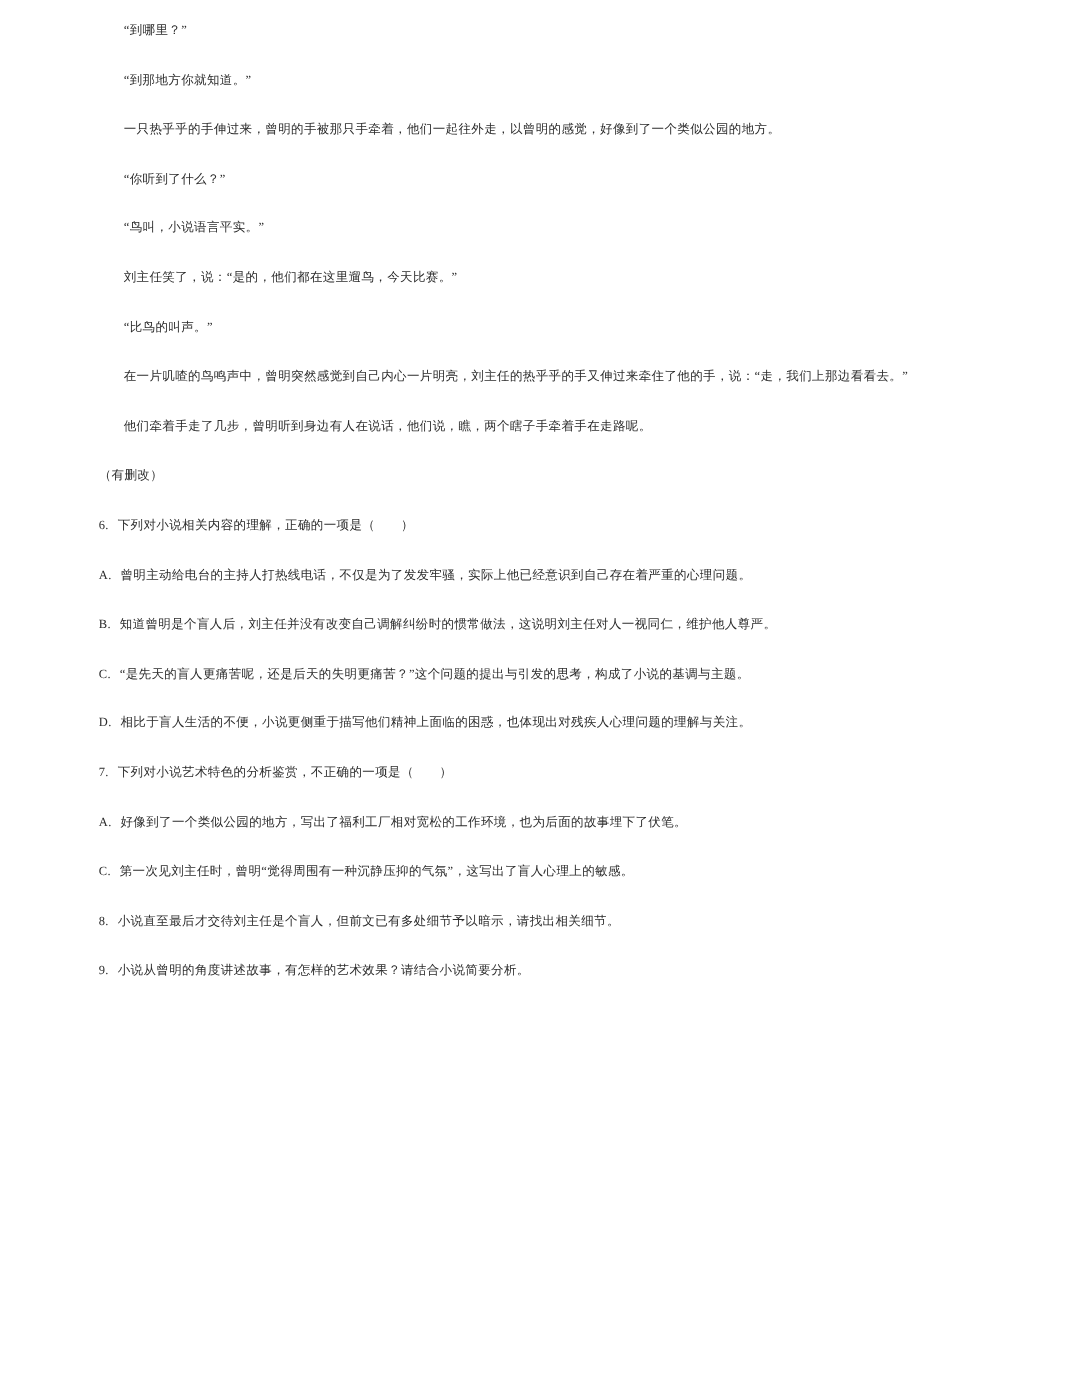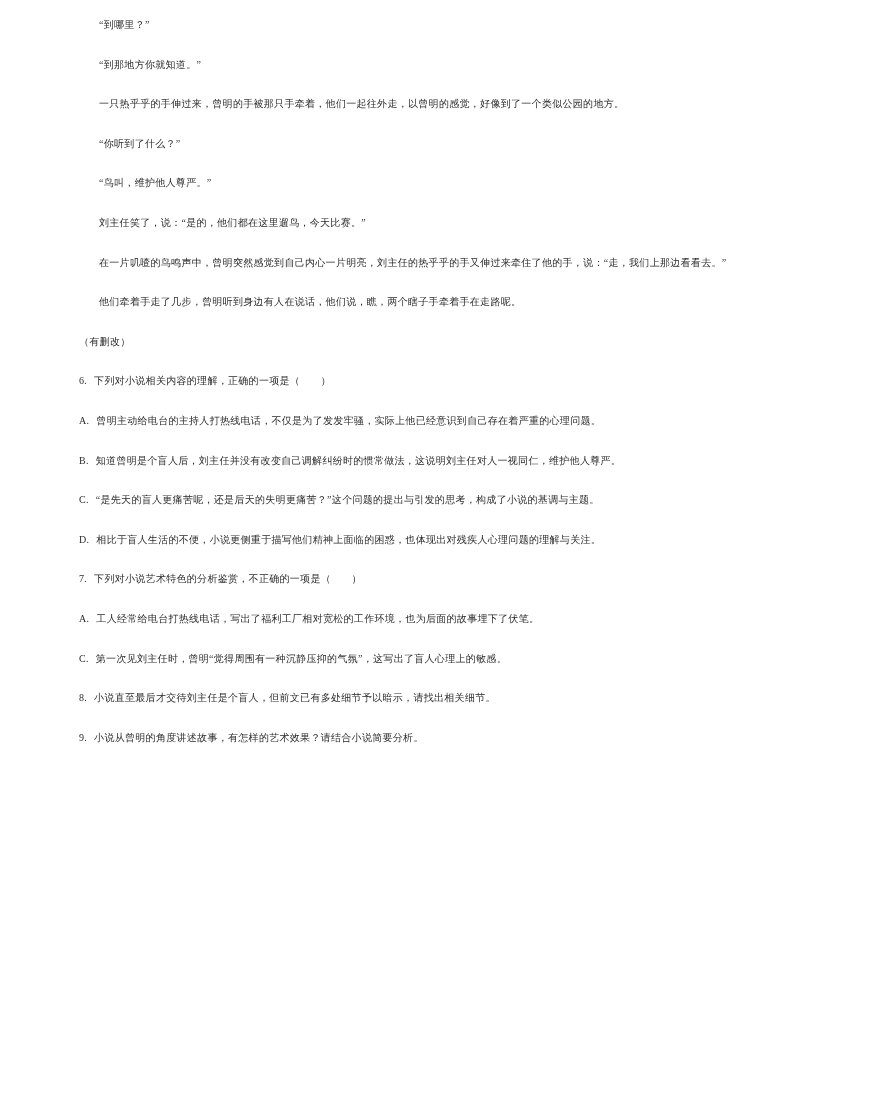--- a/index.html
+++ b/index.html
@@ -35,38 +35,39 @@
 </head>
 <body>
 
 <div class="page">
 
   <div class="story">
     <p class="line indent">“到哪里？”</p>
     <p class="line indent">“到那地方你就知道。”</p>
     <p class="line indent">一只热乎乎的手伸过来，曾明的手被那只手牵着，他们一起往外走，以曾明的感觉，好像到了一个类似公园的地方。</p>
     <p class="line indent">“你听到了什么？”</p>
-    <p class="line indent">“鸟叫，维护他人尊严。”</p>
+    <p class="line indent">“鸟叫，小说语言平实。”</p>
     <p class="line indent">刘主任笑了，说：“是的，他们都在这里遛鸟，今天比赛。”</p>
+    <p class="line indent">“比鸟的叫声。”</p>
     <p class="line indent">在一片叽喳的鸟鸣声中，曾明突然感觉到自己内心一片明亮，刘主任的热乎乎的手又伸过来牵住了他的手，说：“走，我们上那边看看去。”</p>
     <p class="line indent">他们牵着手走了几步，曾明听到身边有人在说话，他们说，瞧，两个瞎子手牵着手在走路呢。</p>
     <p class="line attribution">（有删改）</p>
   </div>
 
   <div>
     <p class="line"><span class="qnum">6.</span><span>下列对小说相关内容的理解，正确的一项是（　　）</span></p>
     <p class="line"><span class="opt-label">A.</span><span>曾明主动给电台的主持人打热线电话，不仅是为了发发牢骚，实际上他已经意识到自己存在着严重的心理问题。</span></p>
     <p class="line"><span class="opt-label">B.</span><span>知道曾明是个盲人后，刘主任并没有改变自己调解纠纷时的惯常做法，这说明刘主任对人一视同仁，维护他人尊严。</span></p>
     <p class="line"><span class="opt-label">C.</span><span>“是先天的盲人更痛苦呢，还是后天的失明更痛苦？”这个问题的提出与引发的思考，构成了小说的基调与主题。</span></p>
     <p class="line"><span class="opt-label">D.</span><span>相比于盲人生活的不便，小说更侧重于描写他们精神上面临的困惑，也体现出对残疾人心理问题的理解与关注。</span></p>
   </div>
 
   <div>
     <p class="line"><span class="qnum">7.</span><span>下列对小说艺术特色的分析鉴赏，不正确的一项是（　　）</span></p>
-    <p class="line"><span class="opt-label">A.</span><span>工人经常给电台打热线电话，写出了福利工厂相对宽松的工作环境，也为后面的故事埋下了伏笔。</span></p>
+    <p class="line"><span class="opt-label">A.</span><span>好像到了一个类似公园的地方，写出了福利工厂相对宽松的工作环境，也为后面的故事埋下了伏笔。</span></p>
     <p class="line"><span class="opt-label">C.</span><span>第一次见刘主任时，曾明“觉得周围有一种沉静压抑的气氛”，这写出了盲人心理上的敏感。</span></p>
   </div>
 
   <div>
     <p class="line"><span class="qnum">8.</span><span>小说直至最后才交待刘主任是个盲人，但前文已有多处细节予以暗示，请找出相关细节。</span></p>
   </div>
 
   <div>
     <p class="line"><span class="qnum">9.</span><span>小说从曾明的角度讲述故事，有怎样的艺术效果？请结合小说简要分析。</span></p>
   </div>

